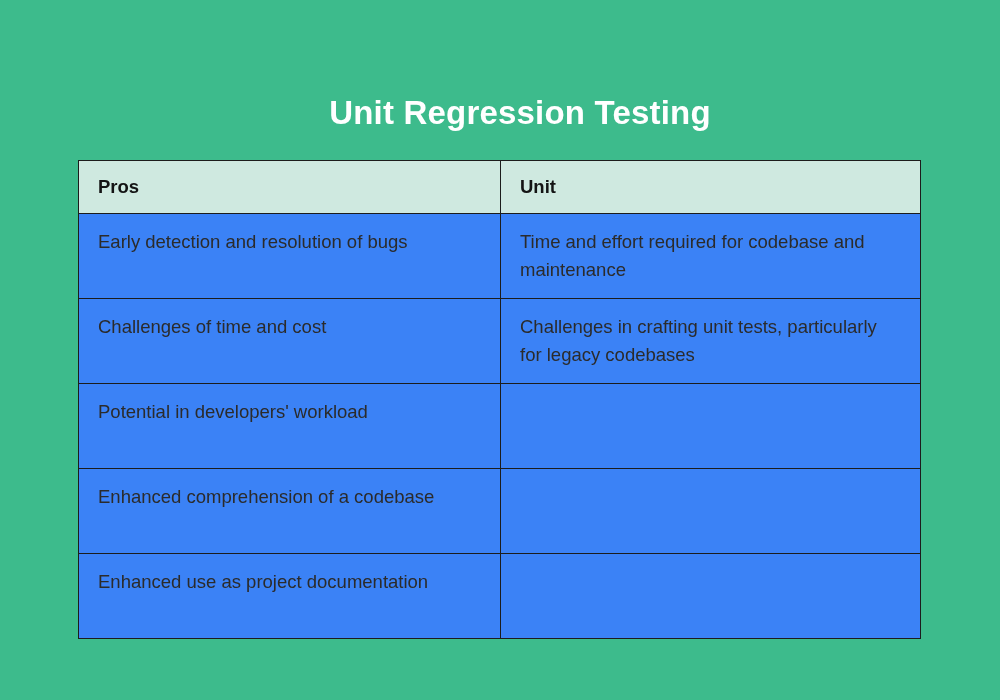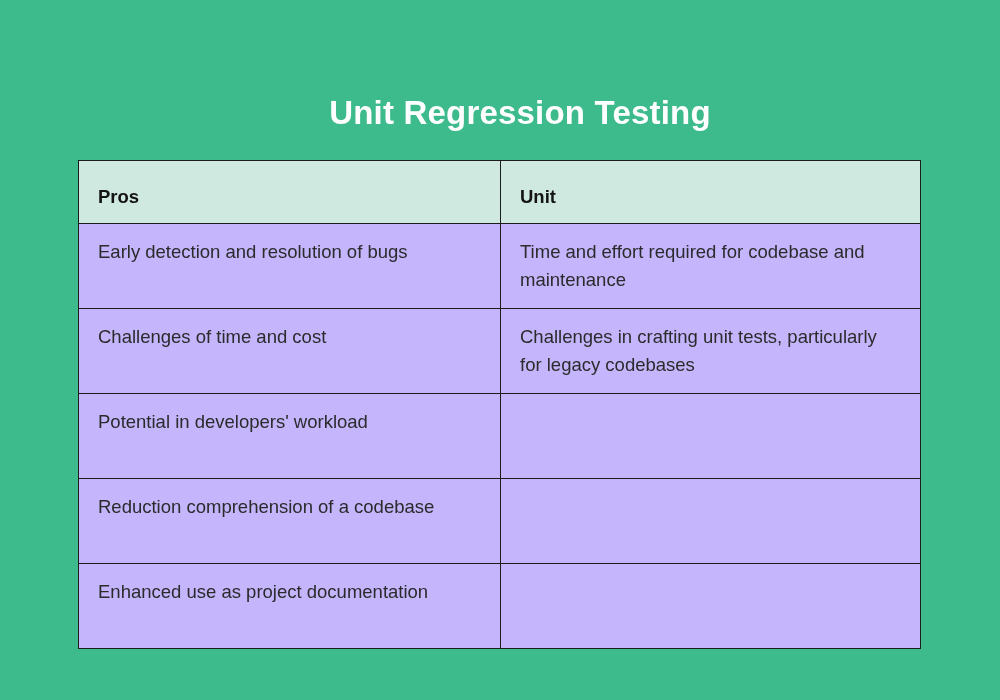--- a/index.html
+++ b/index.html
@@ -56,25 +56,25 @@
     text-align: left;
     padding: 14px 18px 14px 19px;
   }
   table.pros-cons thead th {
     background: #cfe9e0;
     color: #141414;
     font-size: 18.5px;
     font-weight: bold;
     line-height: 24px;
     height: 22px;
-    padding-top: 24px;
+    padding-top: 14px;
     padding-bottom: 14px;
   }
   table.pros-cons tbody td {
-    background: #c4b5fd;
+    background: #3b82f6;
     color: #2b2b2b;
     font-size: 18.5px;
     font-weight: normal;
     line-height: 28px;
     height: 56px;
   }
   .cell-text {
     display: block;
   }
   .cell-text:empty {
@@ -121,21 +121,21 @@
         <tr>
           <td>
             <span class="cell-text">Potential in developers' workload</span>
           </td>
           <td>
             <span class="cell-text"></span>
           </td>
         </tr>
         <tr>
           <td>
-            <span class="cell-text">Reduction comprehension of a codebase</span>
+            <span class="cell-text">Enhanced comprehension of a codebase</span>
           </td>
           <td>
             <span class="cell-text"></span>
           </td>
         </tr>
         <tr>
           <td>
             <span class="cell-text">Enhanced use as project documentation</span>
           </td>
           <td>

